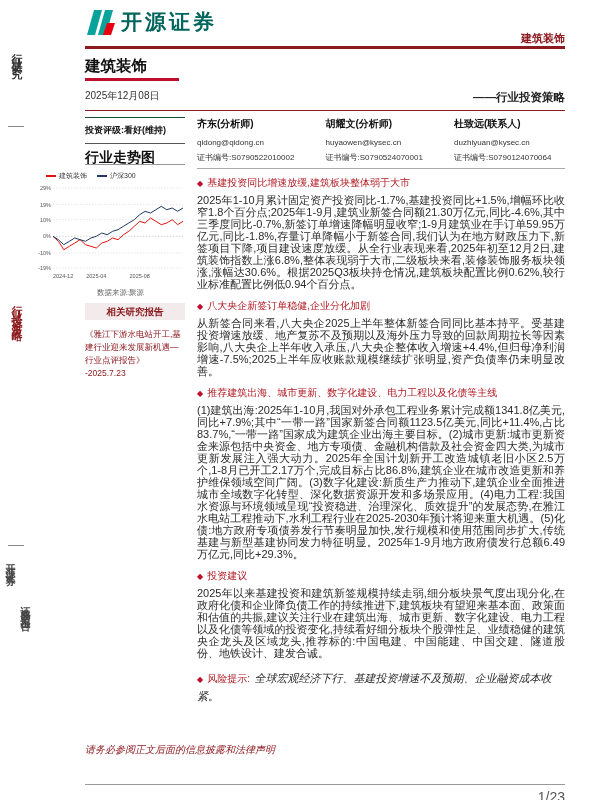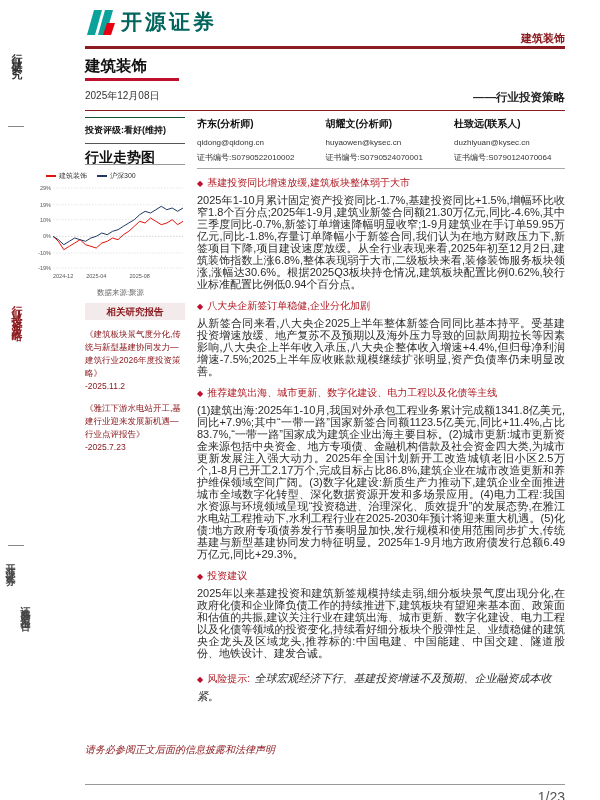--- a/index.html
+++ b/index.html
@@ -131,24 +131,20 @@
       <text x="60.333333333333336" y="96" text-anchor="middle" font-size="5.5" fill="#555">2025-04</text>
       <text x="103.66666666666667" y="96" text-anchor="middle" font-size="5.5" fill="#555">2025-08</text>
       <polyline points="17.0,54.3 22.4,59.3 27.8,67.7 33.3,64.3 38.7,61.0 44.1,57.7 49.5,62.7 54.9,64.3 60.3,66.0 65.8,61.0 71.2,59.3 76.6,56.0 82.0,57.7 87.4,52.7 92.8,49.3 98.3,44.3 103.7,39.3 109.1,41.0 114.5,36.0 119.9,39.3 125.3,42.7 130.8,41.0 136.2,37.7 141.6,42.7 147.0,39.3" fill="none" stroke="#e3120b" stroke-width="1"></polyline>
       <polyline points="17.0,54.3 22.4,57.7 27.8,62.7 33.3,59.3 38.7,56.0 44.1,57.7 49.5,59.3 54.9,56.0 60.3,54.3 65.8,51.0 71.2,52.7 76.6,49.3 82.0,47.7 87.4,44.3 92.8,41.0 98.3,37.7 103.7,32.7 109.1,29.3 114.5,31.0 119.9,27.7 125.3,24.3 130.8,27.7 136.2,26.0 141.6,29.3 147.0,26.0" fill="none" stroke="#1f3864" stroke-width="1"></polyline>
     </svg>
   <div id="chart-source">数据来源:聚源</div>
 
   <div id="related-title">相关研究报告</div>
   <div id="related-list">
     <div class="report-item">
-      <span>《建筑板块景气度分化,传统与新型基建协同发力—建筑行业2026年度投资策略》</span>
-      <span class="rdate">-2025.11.2</span>
-    </div>
-    <div class="report-item">
       <span>《雅江下游水电站开工,基建行业迎来发展新机遇—行业点评报告》</span>
       <span class="rdate">-2025.7.23</span>
     </div>
   </div>
 
   <div id="analysts">
     <div class="analyst">
       <div class="a-name">齐东(分析师)</div>
       <div class="a-mail">qidong@qidong.cn</div>
       <div class="a-cert">证书编号:S0790522010002</div>

